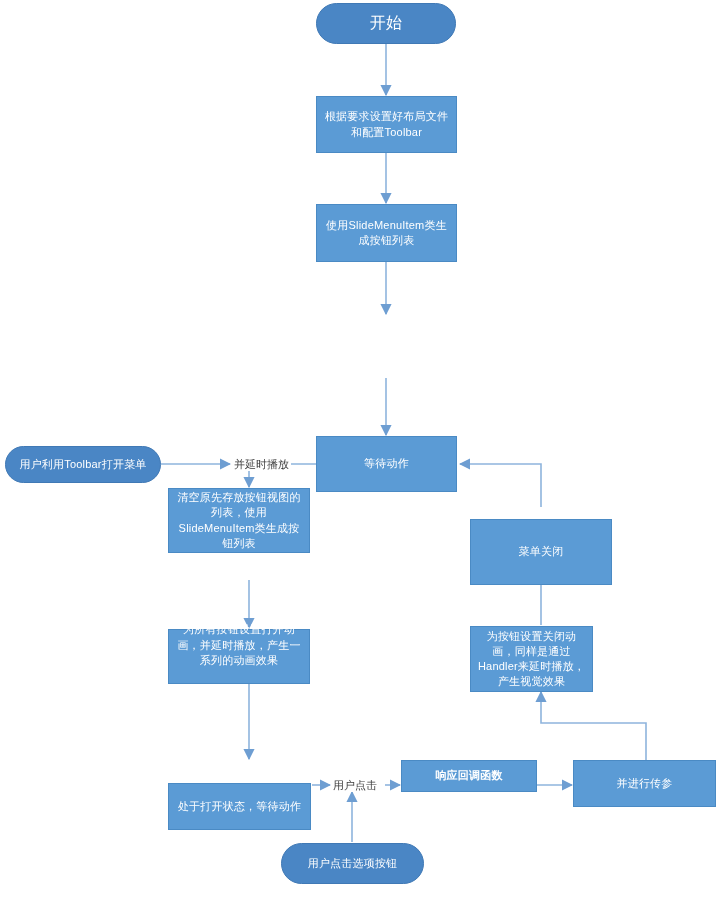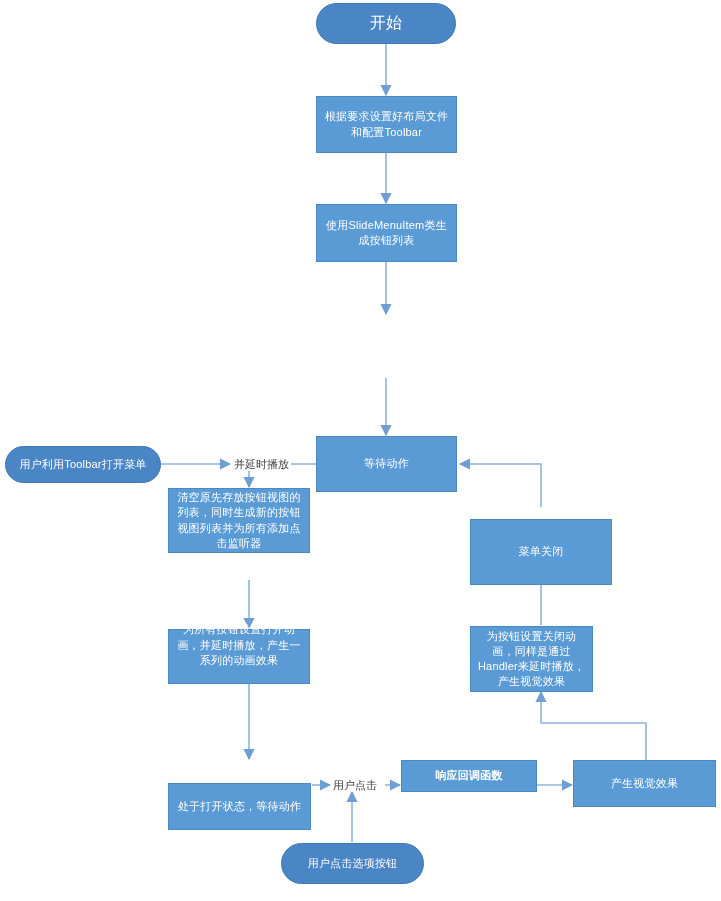--- a/index.html
+++ b/index.html
@@ -131,21 +131,21 @@
     <span class="txt">等待动作</span>
   </div>
 
   <div class="node pill" style="left:5px; top:446px; width:156px; height:37px;justify-content:flex-end;">
     <span class="txt">用户利用Toolbar打开菜单</span>
   </div>
 
   <div class="edge-label" style="left:232px; top:457px;">并延时播放</div>
 
   <div class="node rect" style="left:168px; top:488px; width:142px; height:65px;">
-    <span class="txt">清空原先存放按钮视图的列表，同时生成新的按钮视图列表并为所有添加点击监听器</span>
+    <span class="txt">清空原先存放按钮视图的列表，使用SlideMenuItem类生成按钮列表</span>
   </div>
 
   <div class="node rect" style="left:168px; top:629px; width:142px; height:55px;align-items:flex-end;">
     <span class="txt">为所有按钮设置打开动画，并延时播放，产生一系列的动画效果</span>
   </div>
 
   <div class="node rect" style="left:168px; top:760px; width:143px; height:47px;margin-top:23px;">
     <span class="txt">处于打开状态，等待动作</span>
   </div>
 
@@ -153,21 +153,21 @@
 
   <div class="node pill" style="left:281px; top:843px; width:143px; height:41px;">
     <span class="txt">用户点击选项按钮</span>
   </div>
 
   <div class="node rect" style="left:401px; top:760px; width:136px; height:30px;font-weight:bold;">
     <span class="txt">响应回调函数</span>
   </div>
 
   <div class="node rect" style="left:573px; top:760px; width:143px; height:47px;">
-    <span class="txt">产生视觉效果</span>
+    <span class="txt">并进行传参</span>
   </div>
 
   <div class="node rect" style="left:470px; top:626px; width:123px; height:66px;">
     <span class="txt">为按钮设置关闭动画，同样是通过Handler来延时播放，产生视觉效果</span>
   </div>
 
   <div class="node rect" style="left:470px; top:508px; width:142px; height:66px;margin-top:11px;">
     <span class="txt">菜单关闭</span>
   </div>
 

